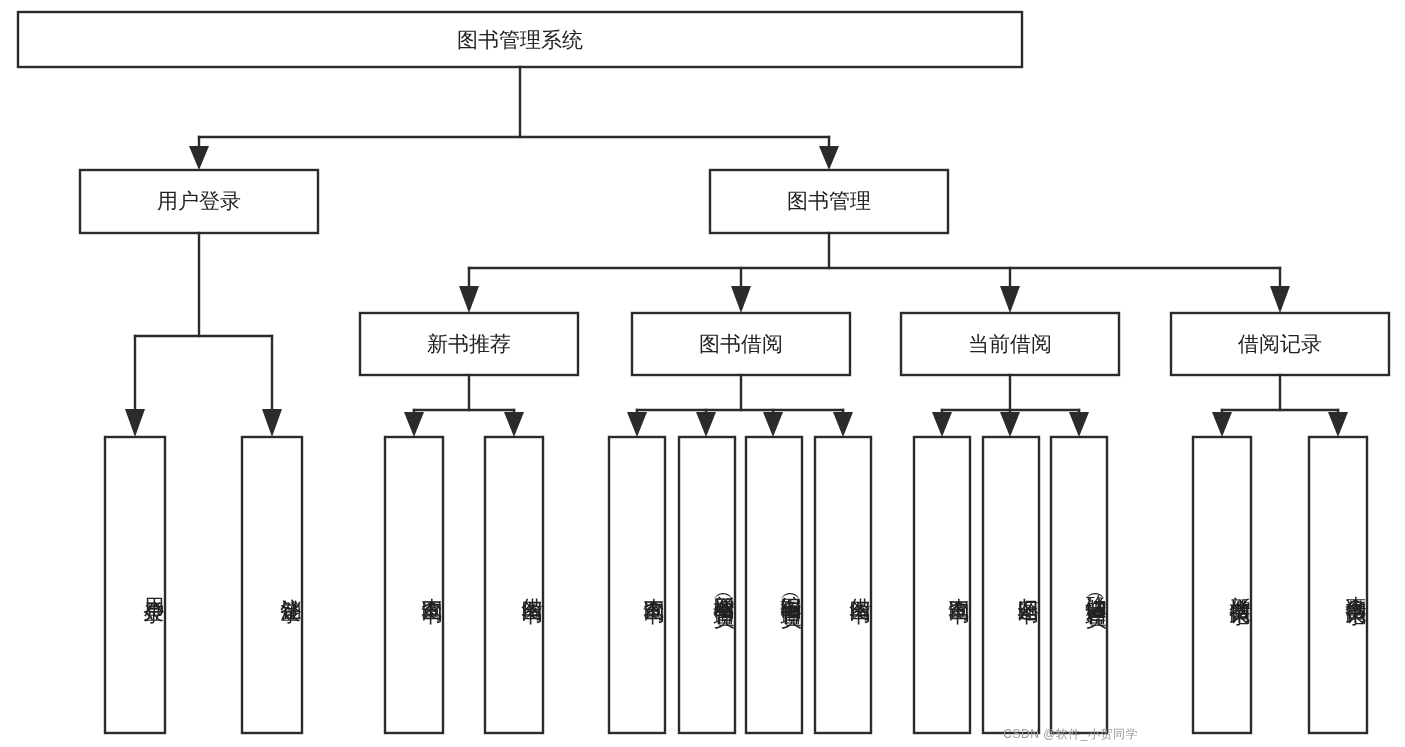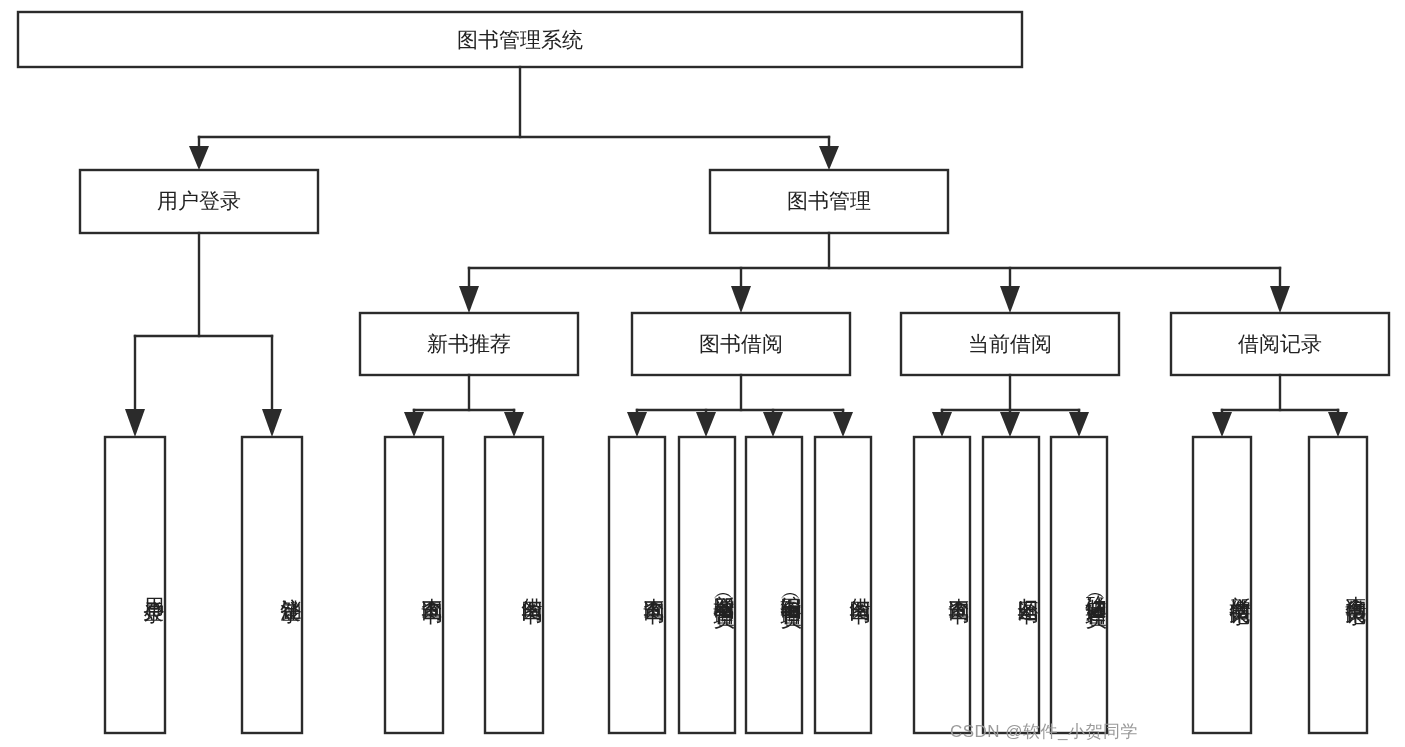--- a/index.html
+++ b/index.html
@@ -64,21 +64,21 @@
     display: flex;
     align-items: flex-start;
     justify-content: center;
     pointer-events: none;
   }
   .watermark {
     position: absolute;
     right: 8px;
     bottom: 4px;
     font-family: "Liberation Sans", "DejaVu Sans", sans-serif;
-    font-size: 17px;
+    font-size: 12px;
     color: #9a9a9a;
     letter-spacing: 0.5px;
     white-space: nowrap;
   }
 </style>
 </head>
 <body>
 
 <div id="diagram-root">
 

